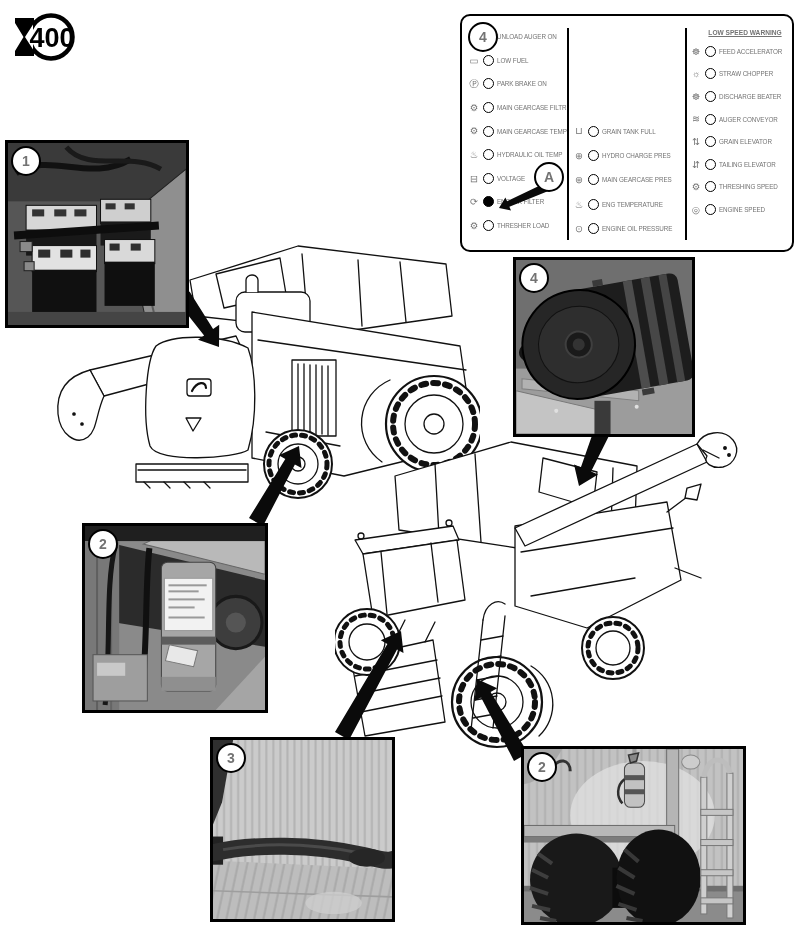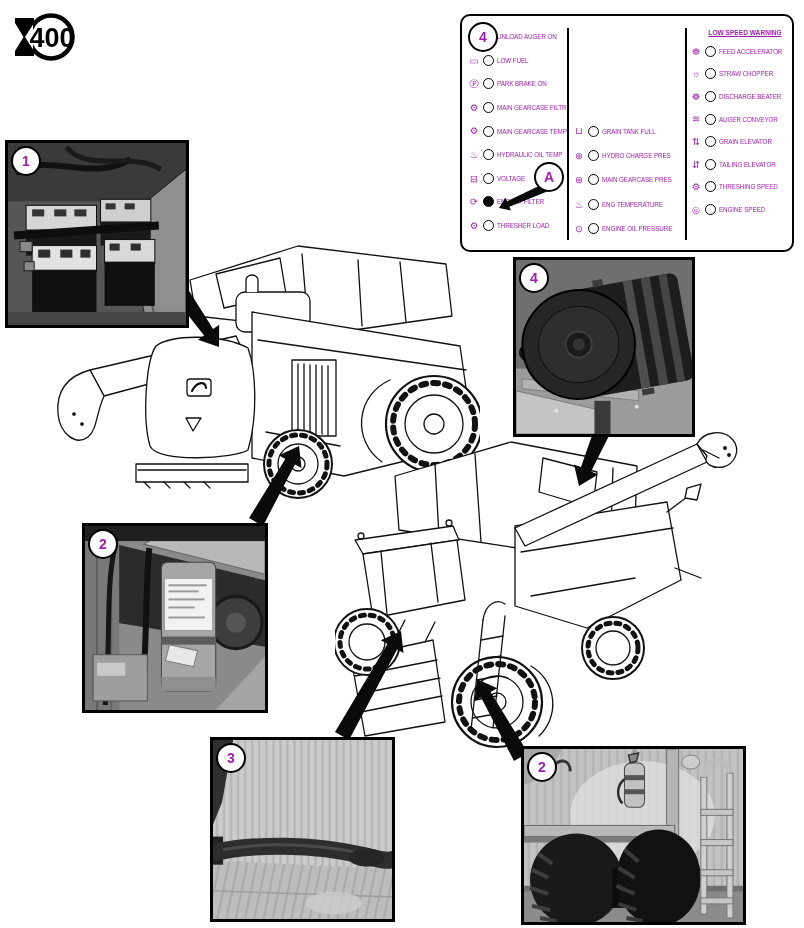--- a/index.html
+++ b/index.html
@@ -1,17 +1,17 @@
 <!DOCTYPE html>
 <html><head>
 <meta charset="utf-8">
 <style>
   html,body{margin:0;padding:0;background:#fff;}
   #page{position:relative;width:804px;height:928px;background:#fff;overflow:hidden;
-        font-family:"Liberation Sans",sans-serif;color:#a21caf;}
+        font-family:"Liberation Sans",sans-serif;color:#737373;}
   svg{display:block;}
   
   .panel{position:absolute;left:460px;top:14px;width:334px;height:238px;
          border:2.5px solid #000;border-radius:10px;background:#fff;z-index:10;box-sizing:border-box;}
   .pdiv{position:absolute;top:12px;bottom:10px;width:1.5px;background:#000;}
   .pcol{position:absolute;top:0;bottom:0;display:flex;flex-direction:column;}
   .pcol-left{left:5px;width:98px;padding-top:9px;}
   .pcol-mid{left:110px;width:111px;padding-top:103px;}
   .pcol-right{left:227px;width:102px;padding-top:13px;}
   .prow{height:23.6px;display:flex;align-items:center;flex:none;}

